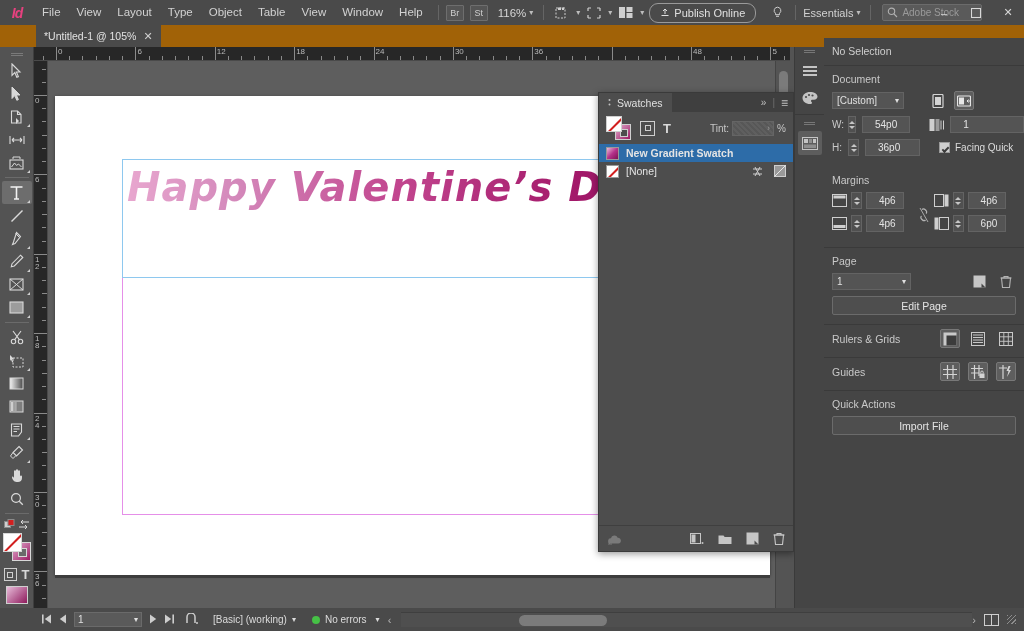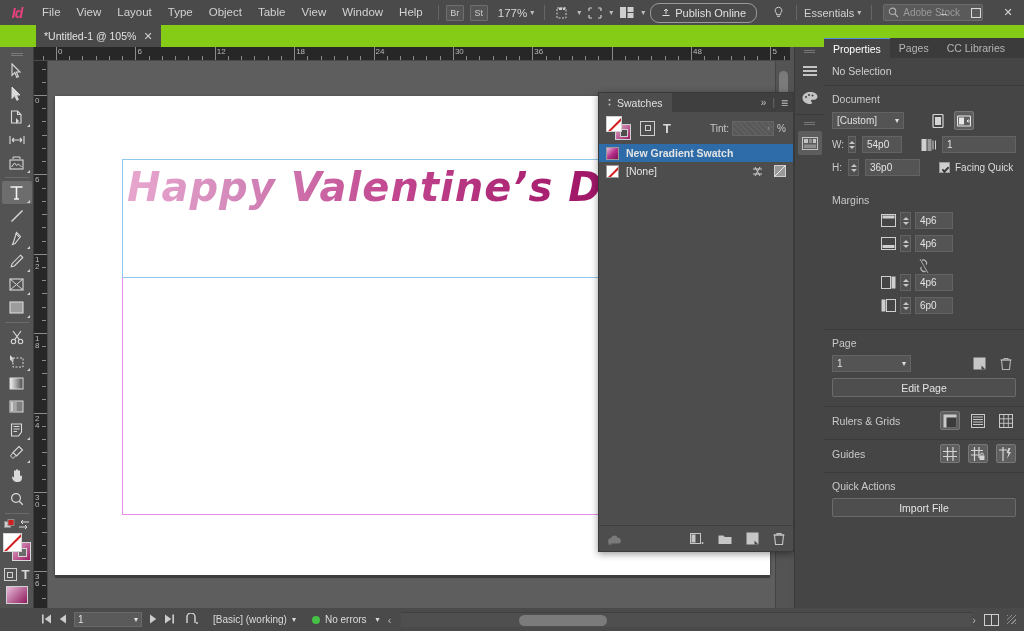--- a/index.html
+++ b/index.html
@@ -46,21 +46,21 @@
   .stock-search{
     width:100px; height:17px; background:#5a5a5a; border:1px solid #6b6b6b; border-radius:2px;
     display:flex; align-items:center; padding:0 4px; gap:4px; margin-left:4px;
   }
   .stock-search span{ font-size:10px; color:#9a9a9a; }
   .wincontrols{ position:absolute; right:0; top:0; display:flex; height:25px; }
   .wc{ width:32px; height:25px; display:flex; align-items:center; justify-content:center; color:#d8d8d8; font-size:11px;}
 
   
   .tabbar{
-    position:absolute; left:0; top:25px; width:1024px; height:22px; background:#84cc16;
+    position:absolute; left:0; top:25px; width:1024px; height:22px; background:#a16207;
     display:flex; align-items:flex-end;
   }
   .doc-tab{
     margin-left:36px; height:22px; background:#4a4a4a; padding:0 8px;
     display:flex; align-items:center; gap:7px; font-size:10.5px; color:#e2e2e2;
   }
   .tab-close{ font-size:11px; color:#cfcfcf; }
 
   
   .toolbar{
@@ -196,21 +196,21 @@
   .ptab{ padding:0 9px; display:flex; align-items:center; font-size:10.5px; color:#b5b5b5;}
   .ptab.act{ background:#454545; color:#ffffff; border-top:1px solid #5a8fd6; }
   .pnosel{ padding:7px 8px 8px; font-size:10.5px; color:#cfcfcf;}
   .psec{ padding:4px 8px 9px; border-top:1px solid #3a3a3a;}
   .psec h4{ font-size:10.5px; font-weight:normal; color:#c9c9c9; margin:3px 0 6px;}
   .row{ display:flex; align-items:center; gap:6px; margin-bottom:6px;}
   .sel-box{ width:72px; height:17px; background:#545454; border:1px solid #636363;
     display:flex; align-items:center; justify-content:space-between; padding:0 4px;
     font-size:10px; color:#e0e0e0;}
   .field{ height:17px; background:#545454; border:1px solid #636363; display:flex;align-items:center;
-    padding:0 4px; font-size:10px; color:#e4e4e4;}
+    padding:0 12px; font-size:10px; color:#e4e4e4;}
   .lbl{ font-size:10px; color:#cacaca; width:10px;}
   .spin{ width:11px; height:17px; background:#505050; border:1px solid #636363; display:flex;
     flex-direction:column; align-items:center; justify-content:center; gap:2px;}
   .spin i{ width:0;height:0;border-left:3px solid transparent;border-right:3px solid transparent; display:block;}
   .spin i.up{ border-bottom:3px solid #c6c6c6;}
   .spin i.dn{ border-top:3px solid #c6c6c6;}
   .iconbox{ width:20px;height:19px; display:flex;align-items:center;justify-content:center;border-radius:2px;}
   .iconbox.act{ background:#5e5e5e; border:1px solid #787878;}
   .chkrow{ display:flex; align-items:center; gap:5px; font-size:10px; color:#dcdcdc;}
   .chk{ width:11px;height:11px;background:#cfcfcf;border:1px solid #9b9b9b;position:relative;}
@@ -255,21 +255,21 @@
     <div class="menu-item">Layout</div>
     <div class="menu-item">Type</div>
     <div class="menu-item">Object</div>
     <div class="menu-item">Table</div>
     <div class="menu-item">View</div>
     <div class="menu-item">Window</div>
     <div class="menu-item">Help</div>
     <div class="mb-sep"></div>
     <div class="sq-btn">Br</div>
     <div class="sq-btn">St</div>
-    <div class="zoom-val">177%</div>
+    <div class="zoom-val">116%</div>
     <div class="caret">▾</div>
     <div class="mb-sep"></div>
     <div class="icon-btn">
       <svg width="14" height="12" viewBox="0 0 14 12">
           <rect x="1" y="1" width="9" height="10" fill="none" stroke="#cfcfcf" stroke-width="1" stroke-dasharray="2 1.5"></rect>
           <rect x="3" y="0.5" width="3" height="2.5" fill="#cfcfcf"></rect>
           <rect x="7" y="0.5" width="2" height="2.5" fill="#cfcfcf"></rect>
         </svg>
     </div>
     <div class="caret">▾</div>
@@ -739,25 +739,20 @@
           <rect x="0.5" y="0.5" width="15" height="12" fill="none" stroke="#c4c4c4"></rect>
           <rect x="2" y="2" width="4" height="4" fill="#c4c4c4"></rect>
           <rect x="7" y="2" width="3" height="4" fill="#8e8e8e"></rect>
           <rect x="11" y="2" width="3" height="4" fill="#c4c4c4"></rect>
           <rect x="2" y="7.5" width="12" height="3.5" fill="#8e8e8e"></rect>
         </svg>
     </div>
   </div>
 
   <div class="props">
-    <div class="ptabs">
-      <div class="ptab act">Properties</div>
-      <div class="ptab">Pages</div>
-      <div class="ptab">CC Libraries</div>
-    </div>
 
     <div class="pnosel">No Selection</div>
 
     <div class="psec">
       <h4>Document</h4>
       <div class="row">
         <div class="sel-box">
           <span>[Custom]</span>
           <span style="font-size:8px">▾</span>
         </div>
@@ -802,21 +797,21 @@
         <div class="field" style="width:55px">36p0</div>
         <div class="chkrow" style="margin-left:13px">
           <span class="chk"></span>
           <span>Facing Quick</span>
         </div>
       </div>
     </div>
 
     <div class="psec" style="border-top:none; padding-top:0">
       <h4>Margins</h4>
-      <div style="display:flex; align-items:center;flex-direction:column;">
+      <div style="display:flex; align-items:center;">
         <div style="width:86px">
           <div class="mcell">
             <svg width="15" height="13" viewBox="0 0 15 13">
                 <rect x="0.5" y="0.5" width="14" height="12" fill="none" stroke="#cfcfcf"></rect>
                 <rect x="1.5" y="1.5" width="12" height="3" fill="#cfcfcf"></rect>
               </svg>
             <div class="spin">
                 <i class="up"></i>
                 <i class="dn"></i>
               </div>

